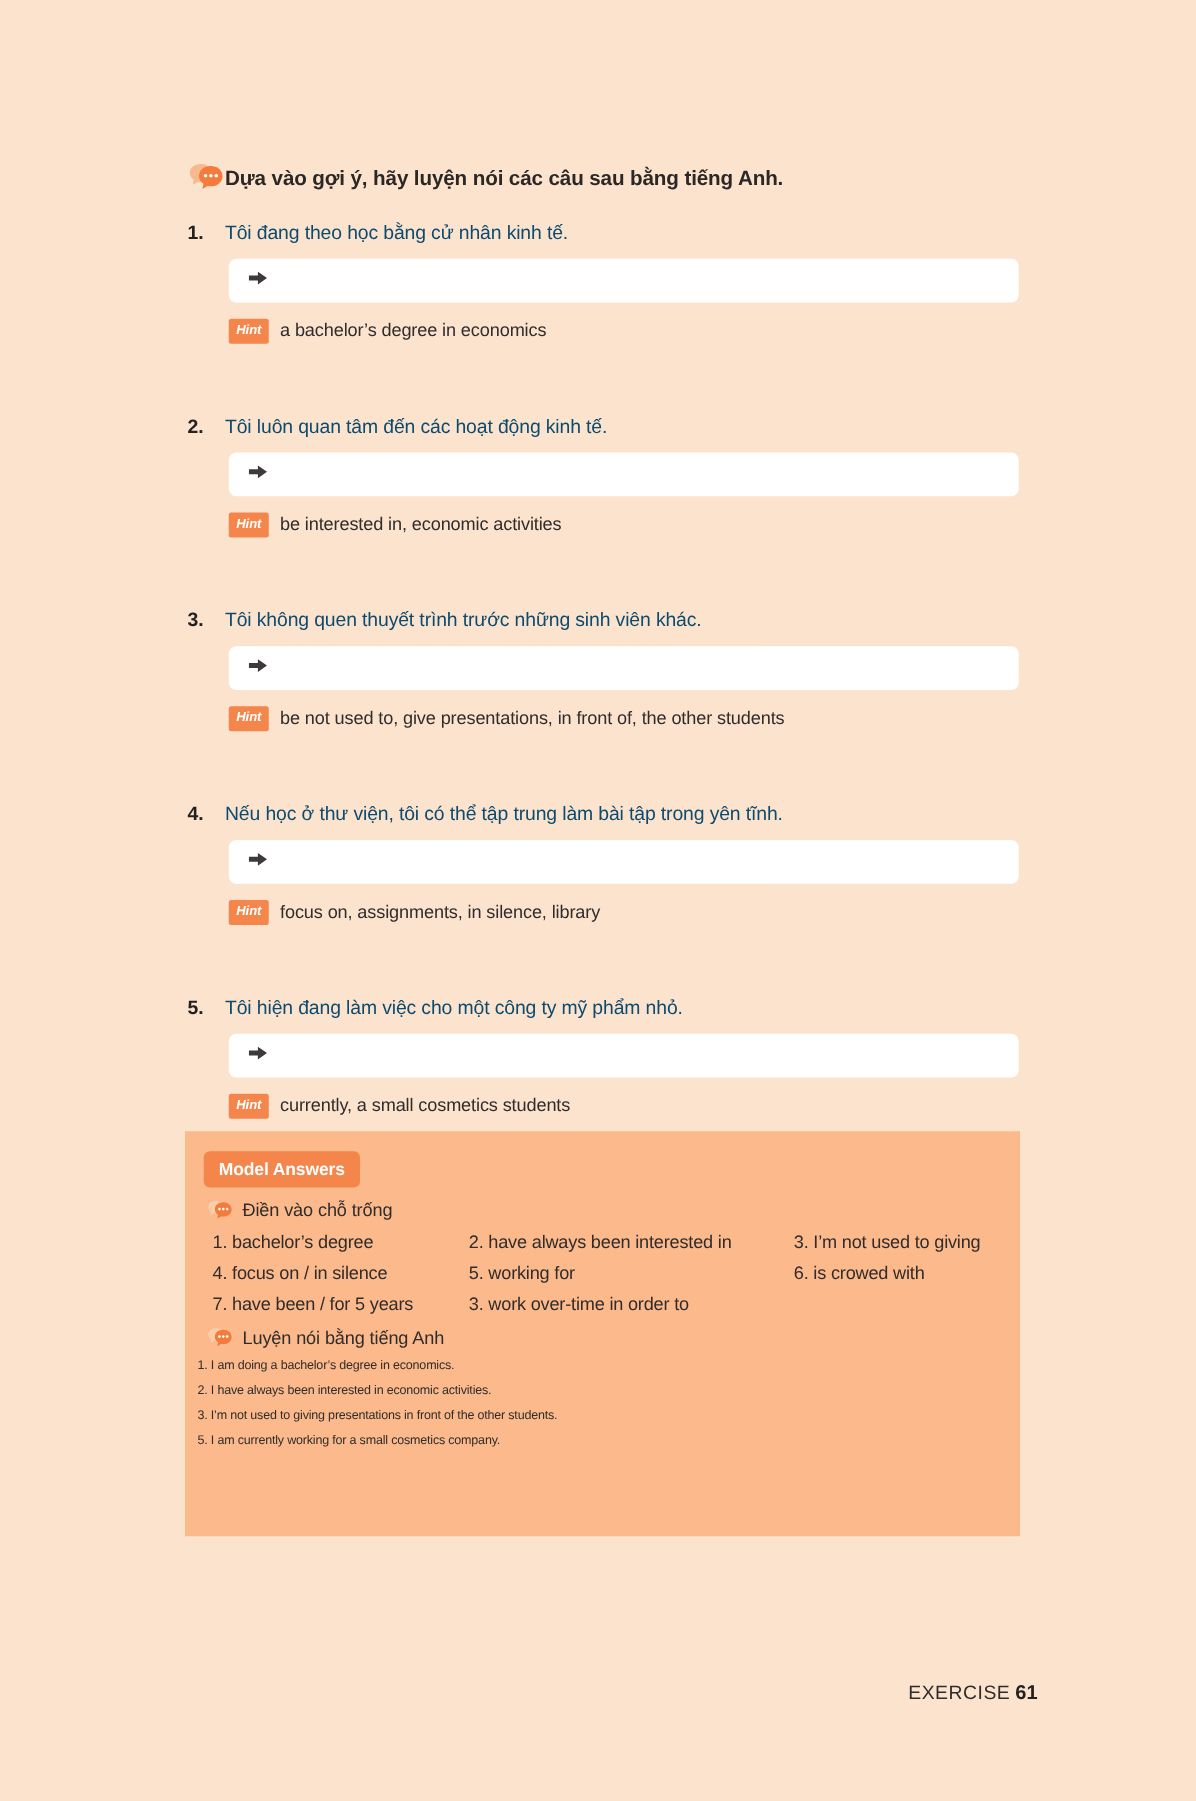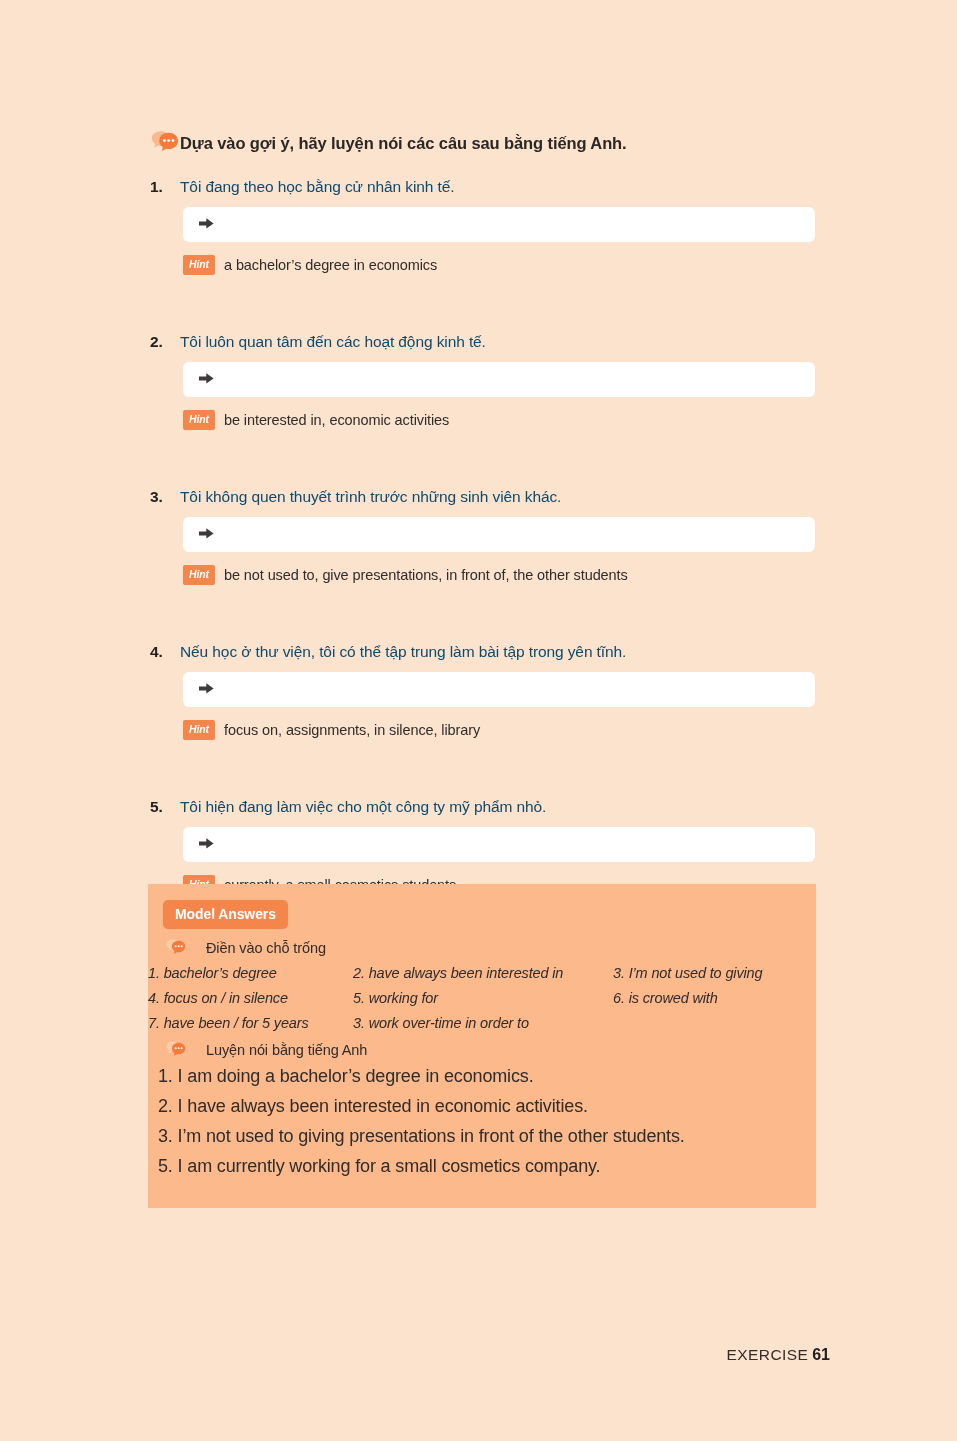--- a/index.html
+++ b/index.html
@@ -106,73 +106,72 @@
   .hint-text {
     font-size: 14.5px;
     color: #2f2c2b;
     letter-spacing: -0.1px;
   }
 
   
   .model-panel {
     position: absolute;
     left: 148px;
-    top: 884px;
+    top: 905px;
     width: 668px;
     height: 324px;
     background: #fbb98c;
     box-sizing: border-box;
     padding: 16px 0 0 0;
   }
   .model-badge {
     display: inline-block;
     margin-left: 15px;
     background: #f4854b;
     color: #ffffff;
     font-size: 14px;
     font-weight: bold;
     padding: 6px 12px 7px 12px;
     border-radius: 5px;
     letter-spacing: -0.1px;
   }
   .ma-section-head {
     display: flex;
     align-items: center;
-    gap: 19px;
+    gap: 7px;
     margin-left: 17px;
     margin-top: 9px;
   }
   .ma-section-title {
     font-size: 14.5px;
     color: #2f2c2b;
     letter-spacing: -0.1px;
   }
   .ma-grid {
     margin-top: 7px;
-    margin-left: 0;
+    margin-left: 22px;
     width: 650px;
-    font-style: italic;
   }
   .ma-grid-row {
     display: flex;
     margin-bottom: 9px;
   }
   .ma-cell {
     font-size: 14.5px;
     color: #2f2c2b;
     letter-spacing: -0.15px;
     white-space: nowrap;
   }
   .ma-c1 { width: 205px; }
   .ma-c2 { width: 260px; }
   .ma-c3 { width: 185px; }
 
   .ma-list { margin-top: 6px; margin-left: 10px; }
   .ma-list-item {
-    font-size: 18px;
+    font-size: 10px;
     color: #2f2c2b;
     letter-spacing: -0.15px;
     margin-bottom: 9px;
     white-space: nowrap;
   }
 
   
   .footer {
     position: absolute;
     right: 127px;

